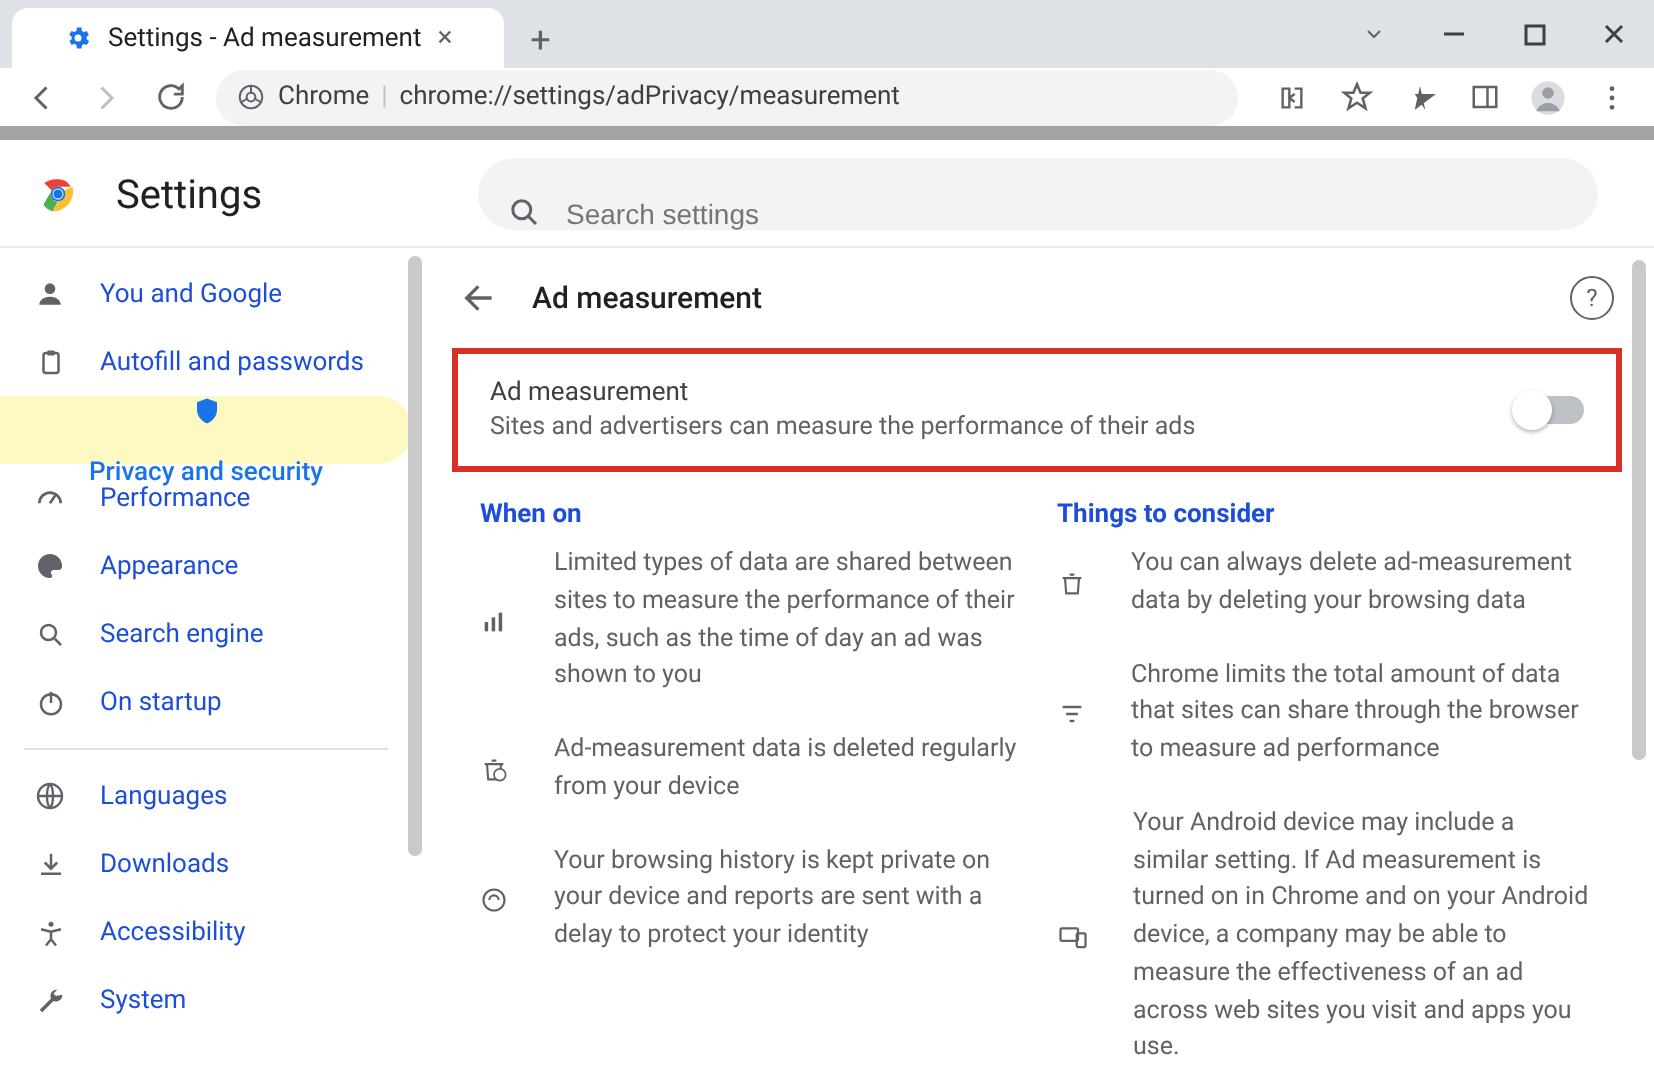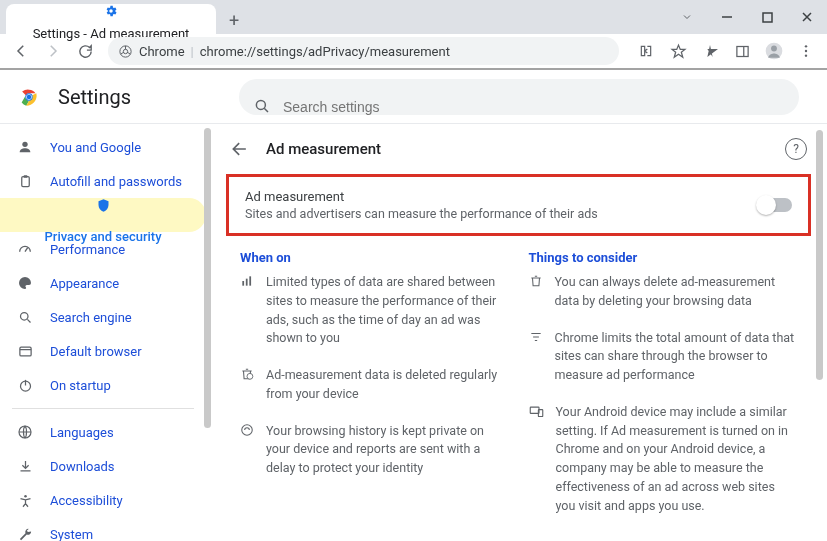--- a/index.html
+++ b/index.html
@@ -1,29 +1,29 @@
 <!DOCTYPE html>
 <html><head>
 <meta charset="utf-8">
 <style>
   * { box-sizing: border-box; margin: 0; padding: 0; }
   body { font-family: "Segoe UI", Roboto, Arial, sans-serif; font-size: 13px; color: #202124; background: #fff; width: 827px; height: 541px; overflow: hidden; }
 
   
   .titlebar { height: 34px; background: #dee1e6; display: flex; align-items: flex-end; }
-  .tab { background: #fff; border-radius: 8px 8px 0 0; height: 30px; margin-left: 6px; display: flex; align-items: center; padding: 0 26px; gap: 8px; min-width: 210px; flex-direction: column; }
+  .tab { background: #fff; border-radius: 8px 8px 0 0; height: 30px; margin-left: 6px; display: flex; align-items: center; padding: 0 26px; gap: 8px; min-width: 210px; }
   .tab-favicon { width: 14px; height: 14px; display:flex; align-items:center; justify-content:center; }
   .tab-close { color:#5f6368; font-size:14px; margin-left:auto; }
   .newtab { width:28px; height:28px; display:flex; align-items:center; justify-content:center; color:#5f6368; font-size:18px; margin-left:4px; }
   .win-controls { margin-left:auto; display:flex; height:34px; }
   .win-btn { width:40px; display:flex; align-items:center; justify-content:center; color:#3c4043; }
   .win-caret { width:40px; display:flex; align-items:center; justify-content:center; color:#5f6368; }
 
   
-  .toolbar { height:36px; background:#fff; border-bottom:2px solid #a3a3a3; display:flex; align-items:center; padding:0 6px; gap:2px; }
+  .toolbar { height:36px; background:#fff; border-bottom:7px solid #a3a3a3; display:flex; align-items:center; padding:0 6px; gap:2px; }
   .tbtn { width:30px; height:30px; display:flex; align-items:center; justify-content:center; color:#5f6368; border-radius:50%; }
   .tbtn.disabled { color:#bdc1c6; }
   .omnibox { flex:1; height:28px; background:#f1f3f4; border-radius:14px; display:flex; align-items:center; padding:0 10px; gap:8px; color:#5f6368; margin:0 6px; }
   .omni-left { display:flex; align-items:center; gap:6px; }
   .omni-text { color:#3c4043; font-size:13px; }
   .omni-sep { color:#bdc1c6; }
   .tool-right { display:flex; align-items:center; gap:2px; margin-left:4px; }
 
   
   .settings-head { height:54px; display:flex; align-items:center; padding:0 18px; gap:18px; border-bottom:1px solid #e8eaed; }
@@ -50,21 +50,21 @@
 
   .highlight-box { border:3px solid #d93025; margin:4px 16px 8px 16px; padding:12px 16px; display:flex; align-items:center; }
   .hl-text .hl-title { font-size:13px; color:#3c4043; }
   .hl-text .hl-sub { font-size:12.5px; color:#5f6368; margin-top:2px; }
   .toggle { margin-left:auto; width:34px; height:14px; background:#bdc1c6; border-radius:7px; position:relative; }
   .toggle::after { content:""; position:absolute; left:-2px; top:-3px; width:20px; height:20px; background:#fff; border-radius:50%; box-shadow:0 1px 2px rgba(0,0,0,0.3); }
 
   .cols { display:flex; gap:20px; padding:6px 30px 0 30px; }
   .col { flex:1; }
   .col-head { color:#1d4ed8; font-size:13px; font-weight:700; margin-bottom:8px; }
-  .info-row { display:flex; gap:12px; margin-bottom:18px; }
+  .info-row { display:flex; gap:23px; margin-bottom:18px;align-items:center; }
   .info-icon { width:18px; color:#5f6368; font-size:14px; display:flex; justify-content:center; padding-top:1px; }
   .info-text { font-size:12.5px; color:#5f6368; line-height:1.5; }
 
   svg { display:block; }
 </style>
 </head>
 <body>
 
 <div class="titlebar">
   <div class="tab">
@@ -244,29 +244,20 @@
           <svg width="15" height="15" viewBox="0 0 24 24">
             <circle cx="10" cy="10" r="6" fill="none" stroke="#5f6368" stroke-width="2"></circle>
             <line x1="15" y1="15" x2="20" y2="20" stroke="#5f6368" stroke-width="2"></line>
           </svg>
         </span>
         <span>Search engine</span>
       </div>
     <div class="sbitem">
         <span class="sicon">
           <svg width="15" height="15" viewBox="0 0 24 24">
-            <rect x="3" y="5" width="18" height="14" rx="2" fill="none" stroke="#5f6368" stroke-width="2"></rect>
-            <line x1="3" y1="9" x2="21" y2="9" stroke="#5f6368" stroke-width="2"></line>
-          </svg>
-        </span>
-        <span>Default browser</span>
-      </div>
-    <div class="sbitem">
-        <span class="sicon">
-          <svg width="15" height="15" viewBox="0 0 24 24">
             <circle cx="12" cy="13" r="8" fill="none" stroke="#5f6368" stroke-width="2"></circle>
             <line x1="12" y1="3" x2="12" y2="12" stroke="#5f6368" stroke-width="2"></line>
           </svg>
         </span>
         <span>On startup</span>
       </div>
 
     <div class="sb-div"></div>
 
     <div class="sbitem">

